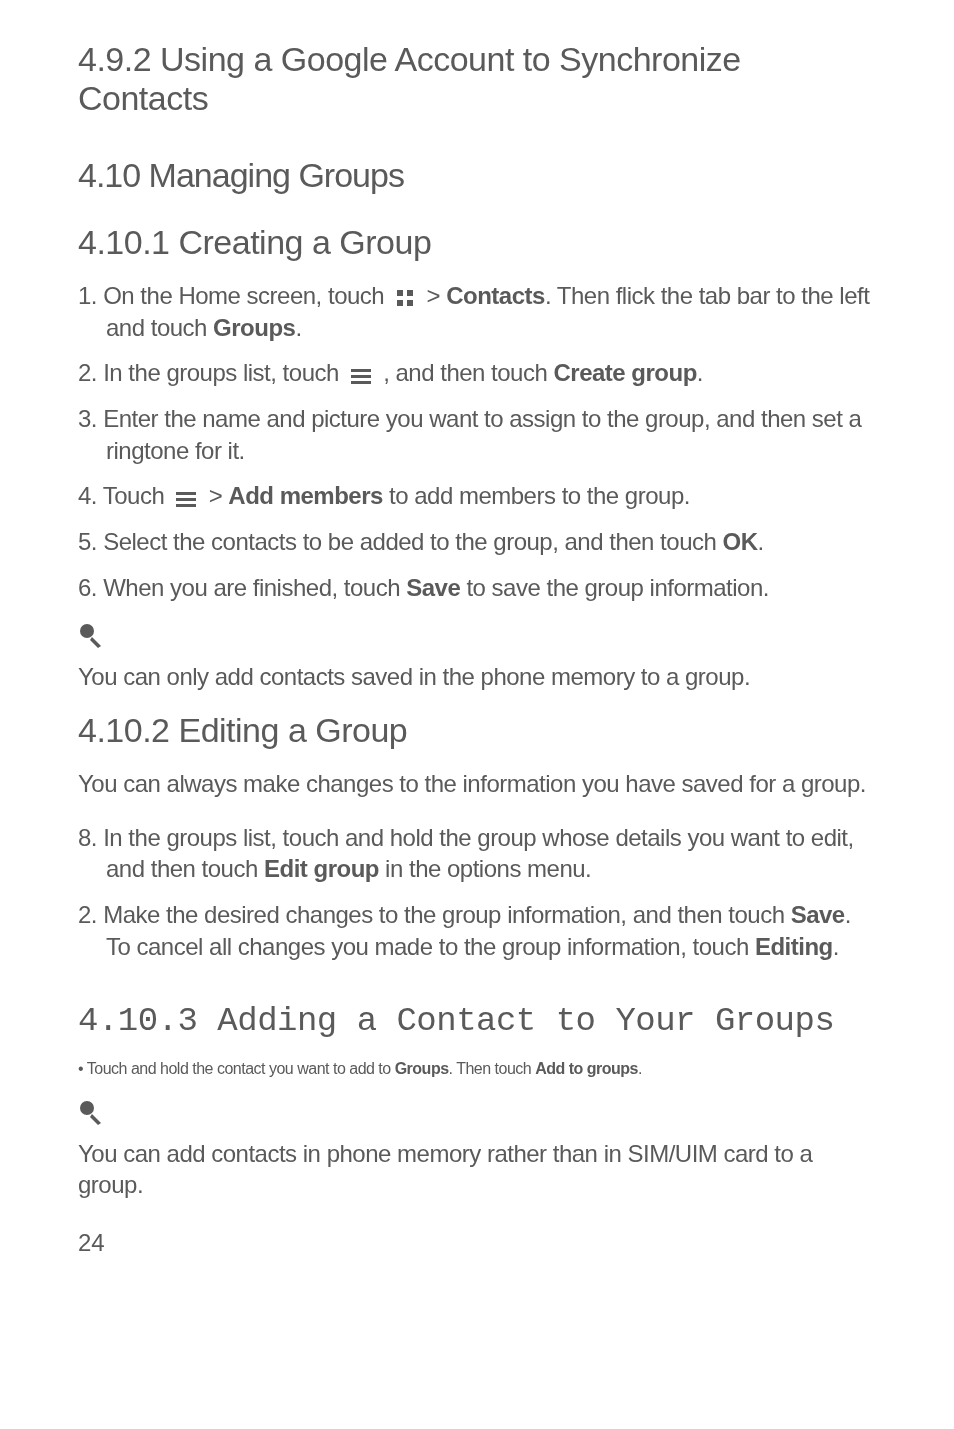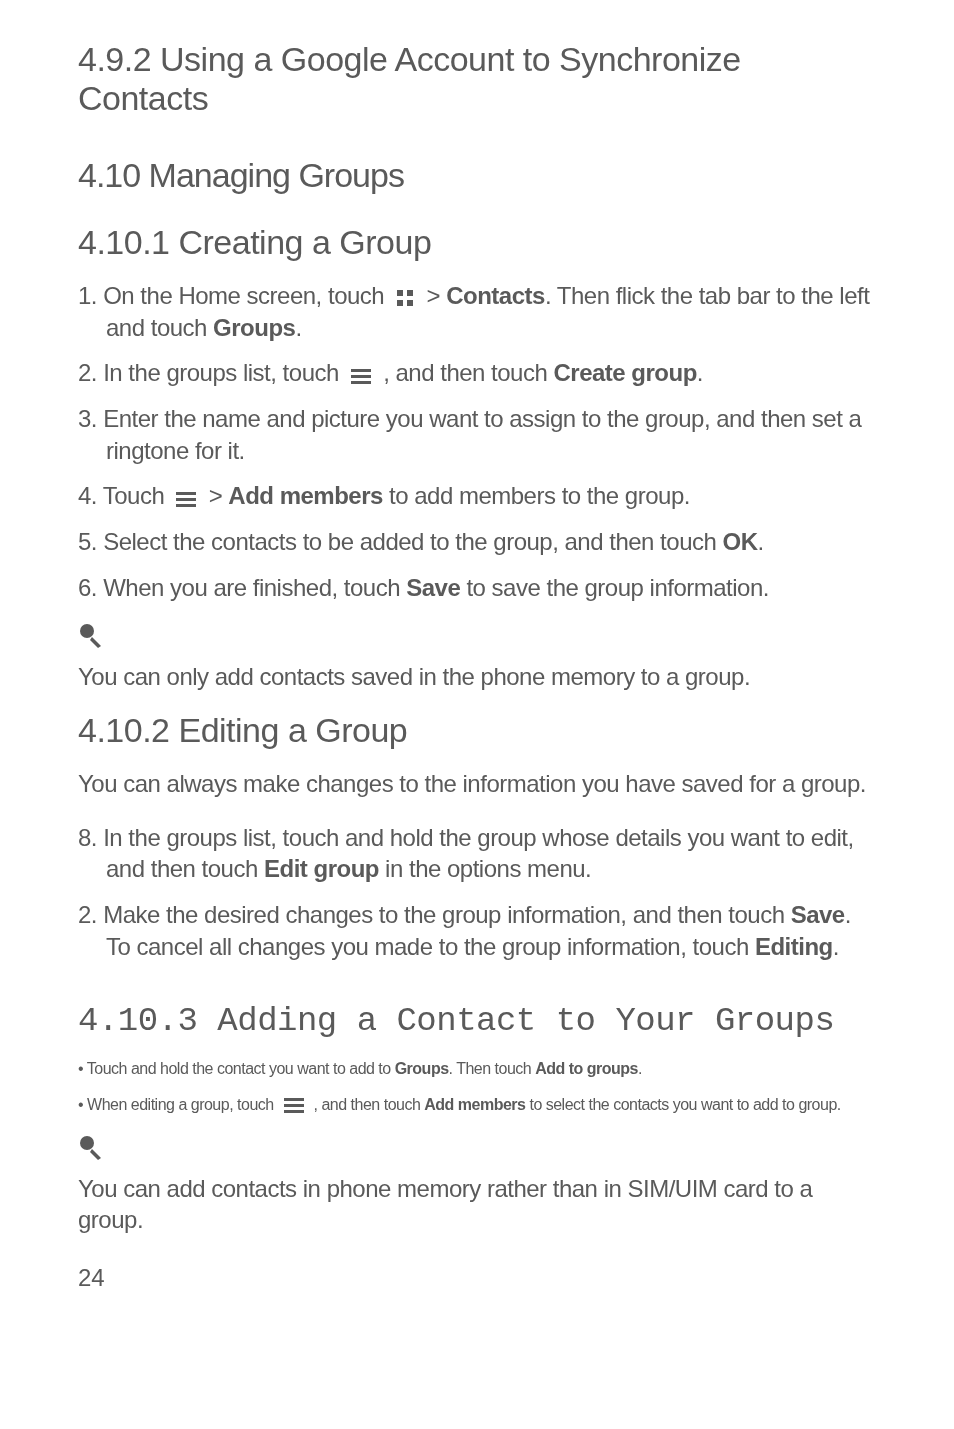--- a/index.html
+++ b/index.html
@@ -173,31 +173,20 @@
   <div class="step">
     <span>2. Make the desired changes to the group information, and then touch </span><span class="bold">Save</span><span>. To cancel all changes you made to the group information, touch </span><span class="bold">Editing</span><span>.</span>
   </div>
 
   <div class="h2" style="margin-top:40px;font-family:Liberation Mono, monospace;">4.10.3  Adding a Contact to Your Groups</div>
 
   <div class="bullet">
     <span>•  Touch and hold the contact you want to add to </span><span class="bold">Groups</span><span>. Then touch </span><span class="bold">Add to groups</span><span>.</span>
   </div>
 
-  <div class="bullet">
-    <span>•  When editing a group, touch </span>
-    <span class="icon-inline icon-menu">
-      <svg width="20" height="16" viewBox="0 0 20 16">
-          <rect x="0" y="1" width="20" height="3" fill="#5a5a5a"></rect>
-          <rect x="0" y="7" width="20" height="3" fill="#5a5a5a"></rect>
-          <rect x="0" y="13" width="20" height="3" fill="#5a5a5a"></rect>
-        </svg>
-    </span>
-    <span> , and then touch </span><span class="bold">Add members</span><span> to select the contacts you want to add to group.</span>
-  </div>
 
   <div class="note-row">
     <span class="tip-icon">
       <svg width="26" height="26" viewBox="0 0 26 26">
           <circle cx="9" cy="8" r="7" fill="#5a5a5a"></circle>
           <path d="M14 14 L23 23 L20 25 L12 17 Z" fill="#5a5a5a"></path>
         </svg>
     </span>
     <span class="note-text">You can add contacts in phone memory rather than in SIM/UIM card to a group.</span>
   </div>

